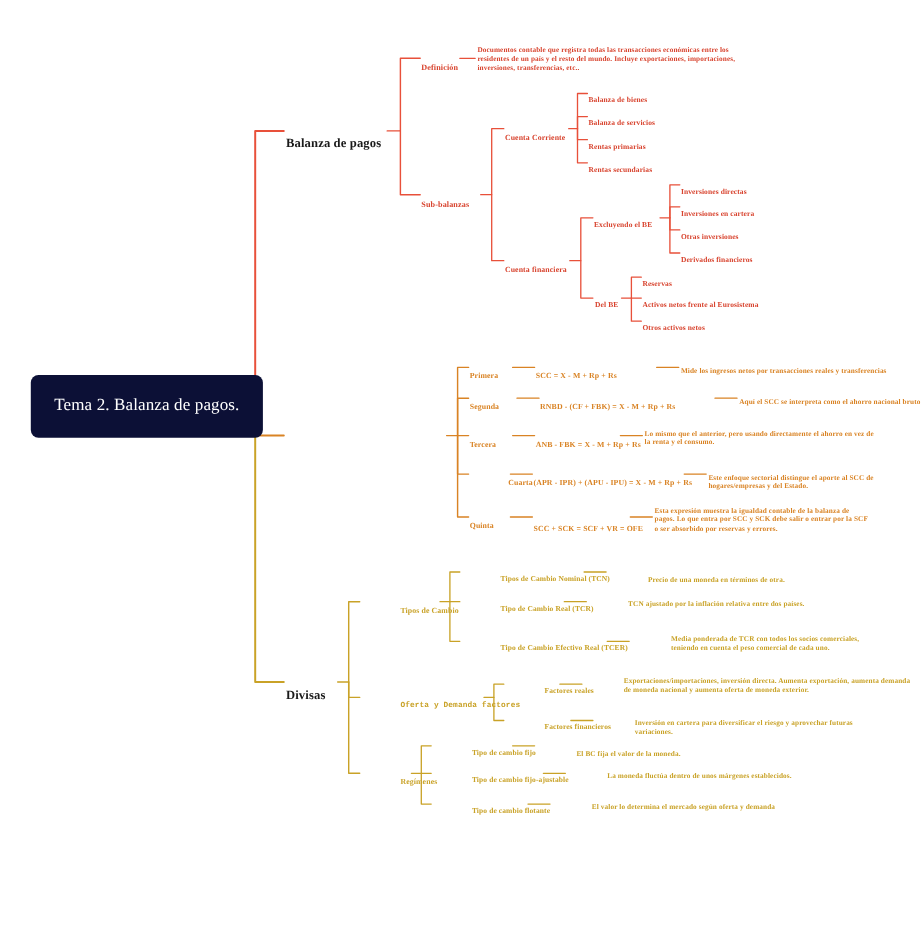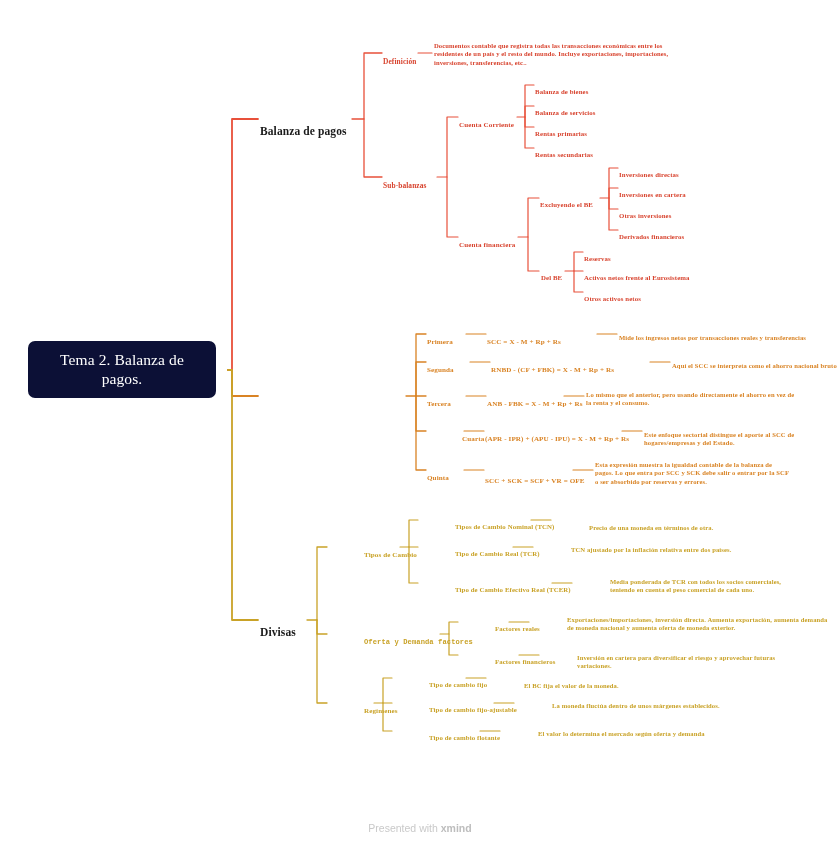--- a/index.html
+++ b/index.html
@@ -24,21 +24,21 @@
   }
   .node {
     position: absolute;
     line-height: 1.22;
     white-space: pre-line;
     letter-spacing: 0.1px;
   }
   
   #central {
     left: 28px; top: 341px;
-    width: 188px; height: 57px;
+    width: 211px; height: 57px;
     background: #0c1036;
     border-radius: 7px;
     color: #ffffff;
     font-size: 15.5px;
     display: flex;
     align-items: center;
     justify-content: center;
     text-align: center;
     padding: 4px 10px;
     font-family: "Liberation Serif", "DejaVu Serif", serif;
@@ -353,17 +353,14 @@
     <span>La moneda fluctúa dentro de unos márgenes establecidos.</span>
   </div>
 
   <div class="node l4 c-yellow" style="left:393px; top:726px;">
     <span>Tipo de cambio flotante</span>
   </div>
   <div class="node desc c-yellow" style="left:502px; top:721px; width:190px;">
     <span>El valor lo determina el mercado según oferta y demanda</span>
   </div>
 
-  <div id="footer">
-    <span>Presented with </span><b>xmind</b>
-  </div>
 
 </div>
 
 </body></html>

